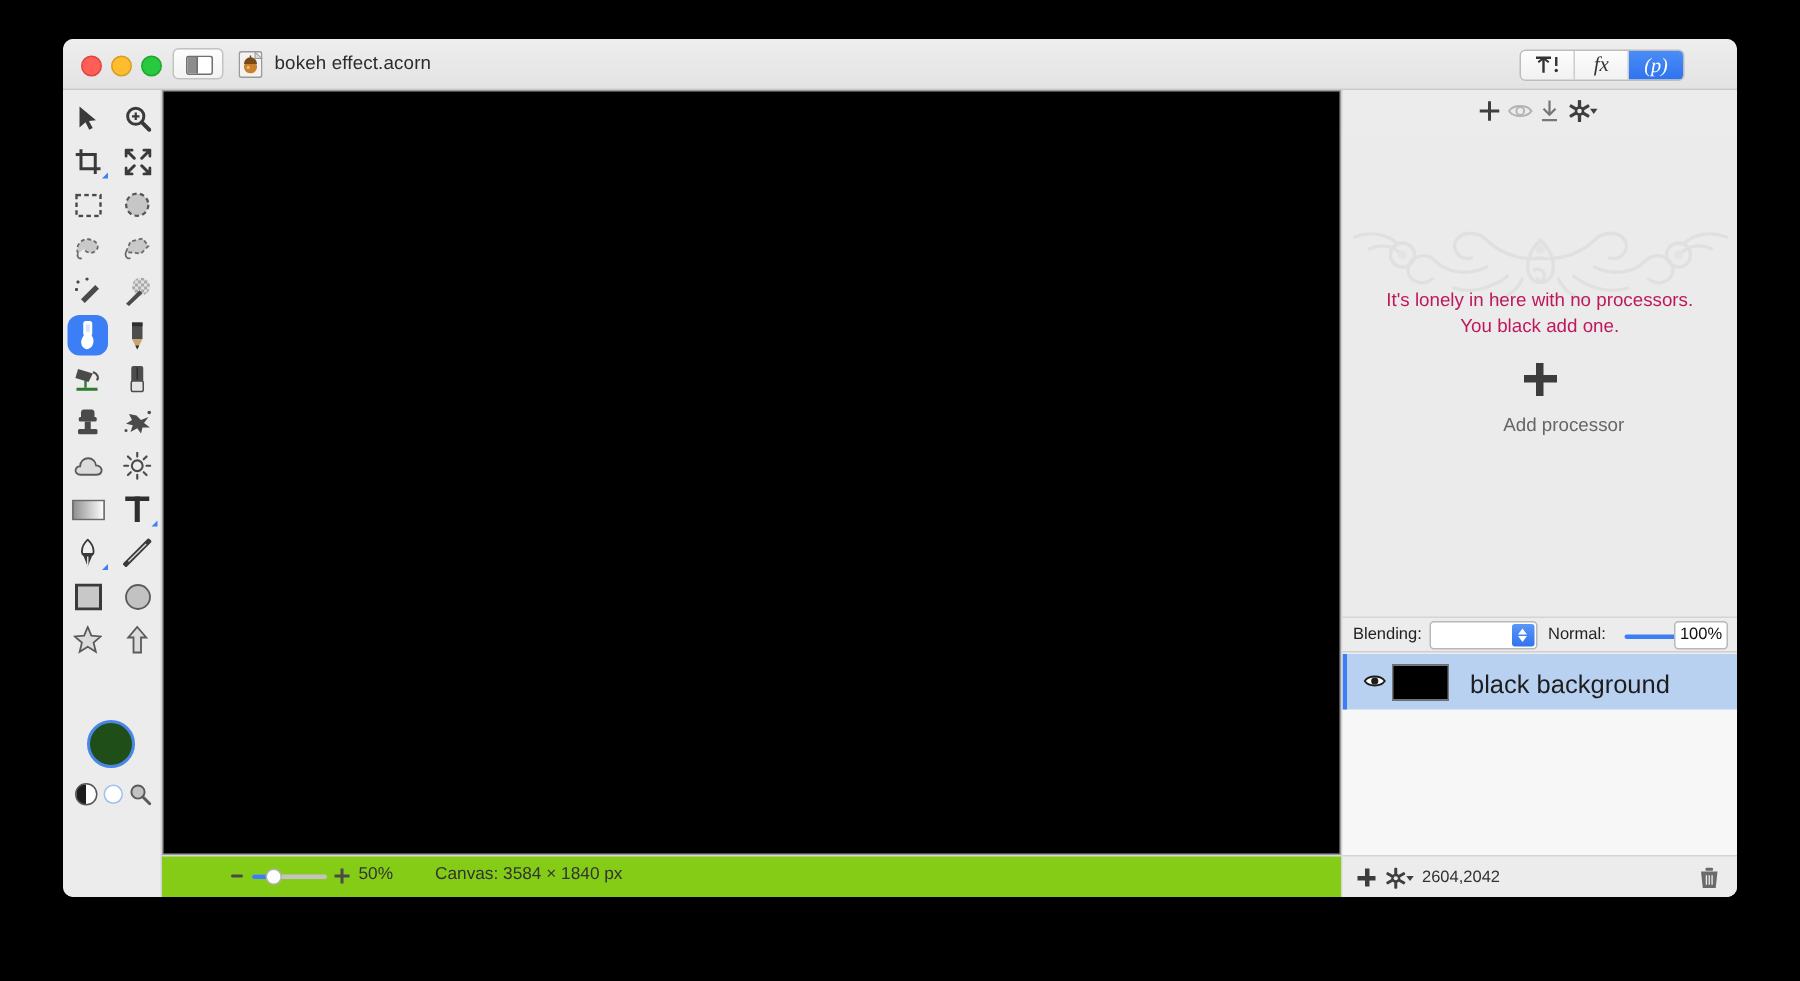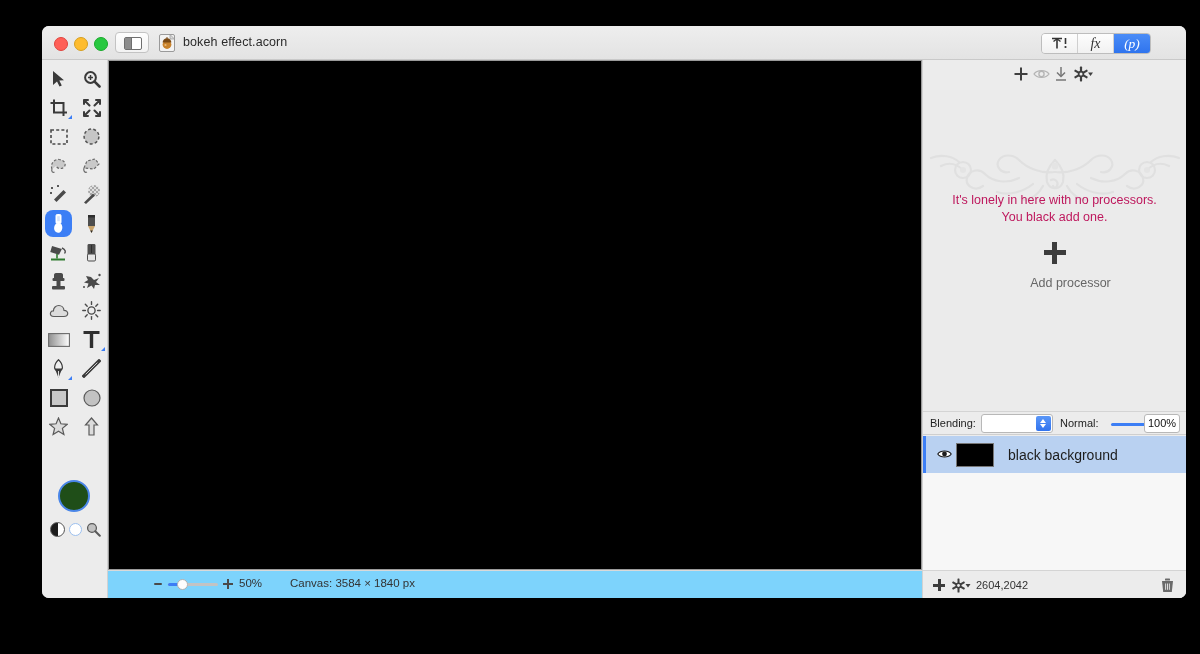--- a/index.html
+++ b/index.html
@@ -16,21 +16,20 @@
   #app {
     position: absolute;
     left: 42px;
     top: 26px;
     width: 1116px;
     height: 572px;
     background: #ececec;
     border-radius: 7px;
     box-shadow: 0 6px 26px rgba(0,0,0,0.55);
     overflow: hidden;
-    padding-left: 28px;
   }
 
   
   .titlebar {
     position: absolute;
     left: 0; top: 0;
     width: 100%;
     height: 34px;
     background: linear-gradient(#eeeeee, #e3e3e3);
     border-bottom: 1px solid #c9c9c9;
@@ -191,21 +190,21 @@
     border: 1px solid #9a9a9a;
     box-sizing: border-box;
   }
 
   
   .statusbar {
     position: absolute;
     left: 66px; bottom: 0;
     right: 264px;
     height: 28px;
-    background: #7dd3fc;
+    background: #84cc16;
     border-top: 1px solid #d9d9d9;
     box-sizing: border-box;
   }
   .zoom-minus { position: absolute; left: 46px; top: 12px; width: 8px; height: 2px; background: #4a4a4a; border-radius: 1px;}
   .zoom-plus { position: absolute; left: 115px; top: 8px; width: 10px; height: 10px; }
   .zoom-plus:before, .zoom-plus:after {
     content: ""; position: absolute; background: #4a4a4a;
   }
   .zoom-plus:before { left: 0; top: 4px; width: 10px; height: 2px; }
   .zoom-plus:after  { left: 4px; top: 0; width: 2px; height: 10px; }
@@ -411,21 +410,21 @@
     position: absolute;
     left: 33px; top: 7px;
     width: 38px; height: 24px;
     background: #000;
     border: 1px solid #777;
     box-sizing: border-box;
   }
   .layer-name {
     position: absolute;
     left: 85px; top: 11px;
-    font-size: 14px;
+    font-size: 17px;
     color: #1d1d1d;
   }
 
   .layer-footer {
     position: absolute;
     left: 0; bottom: 0;
     width: 100%;
     height: 28px;
     background: #ececec;
     border-top: 1px solid #d4d4d4;

